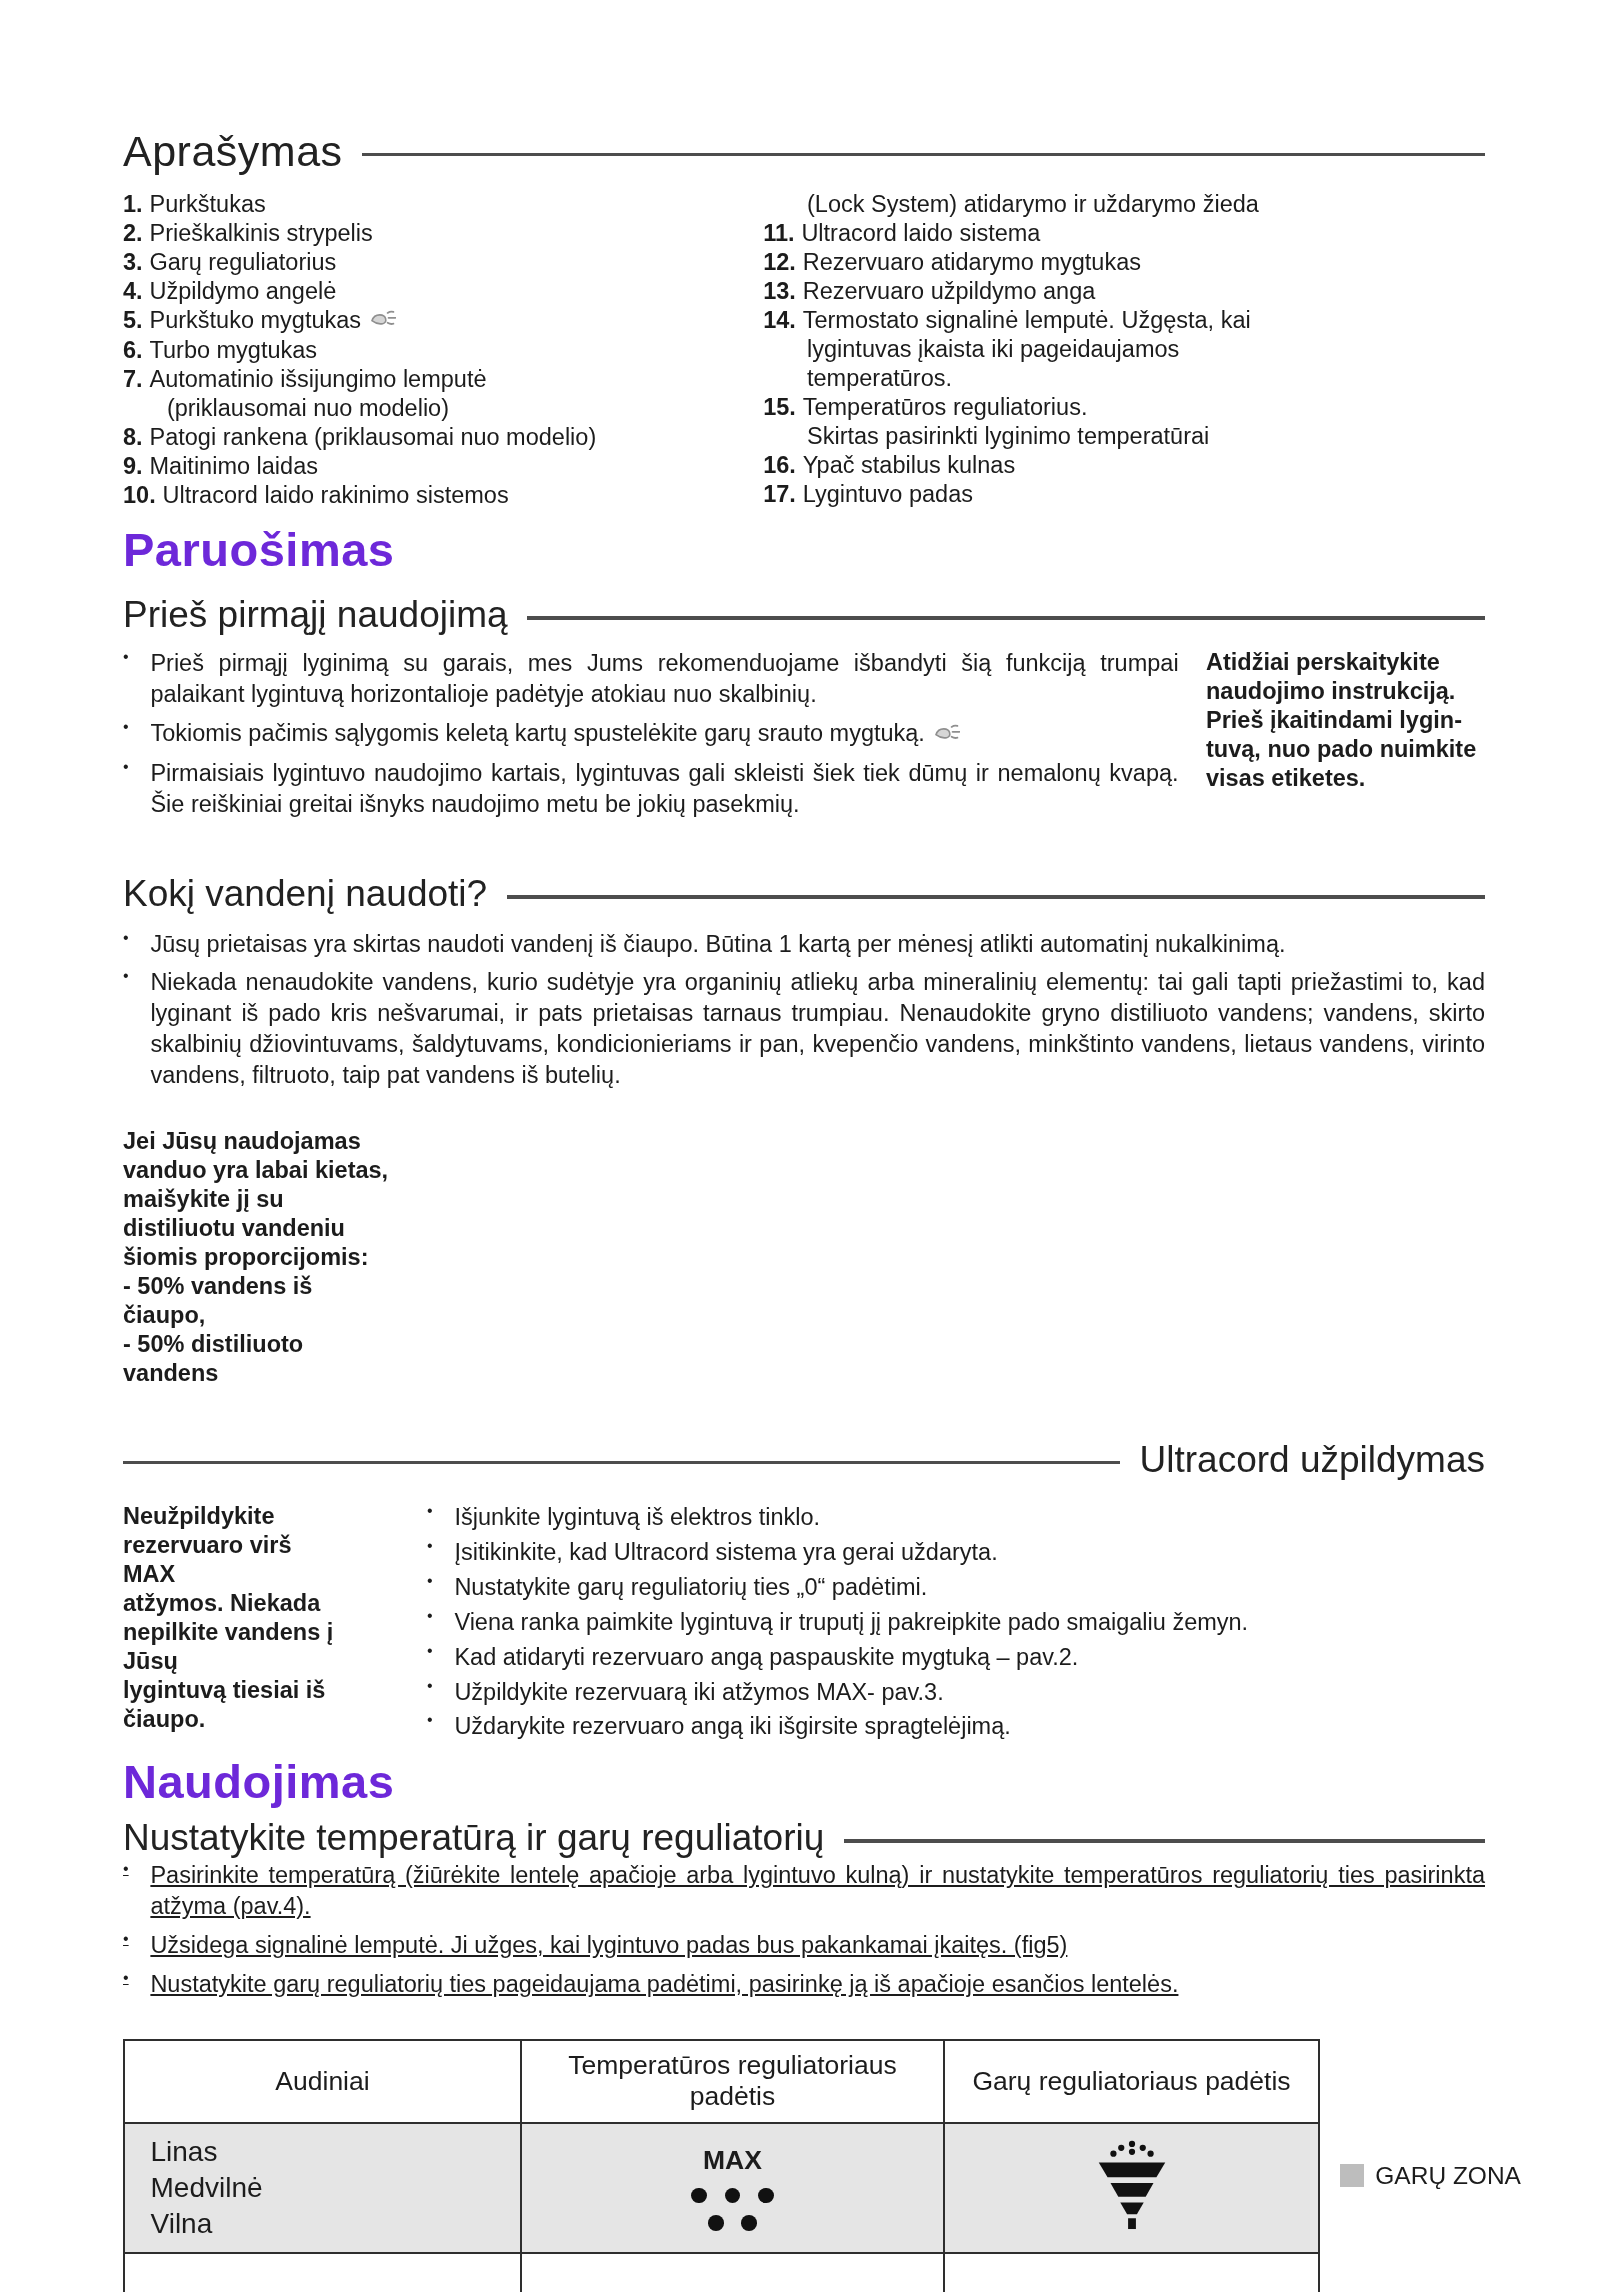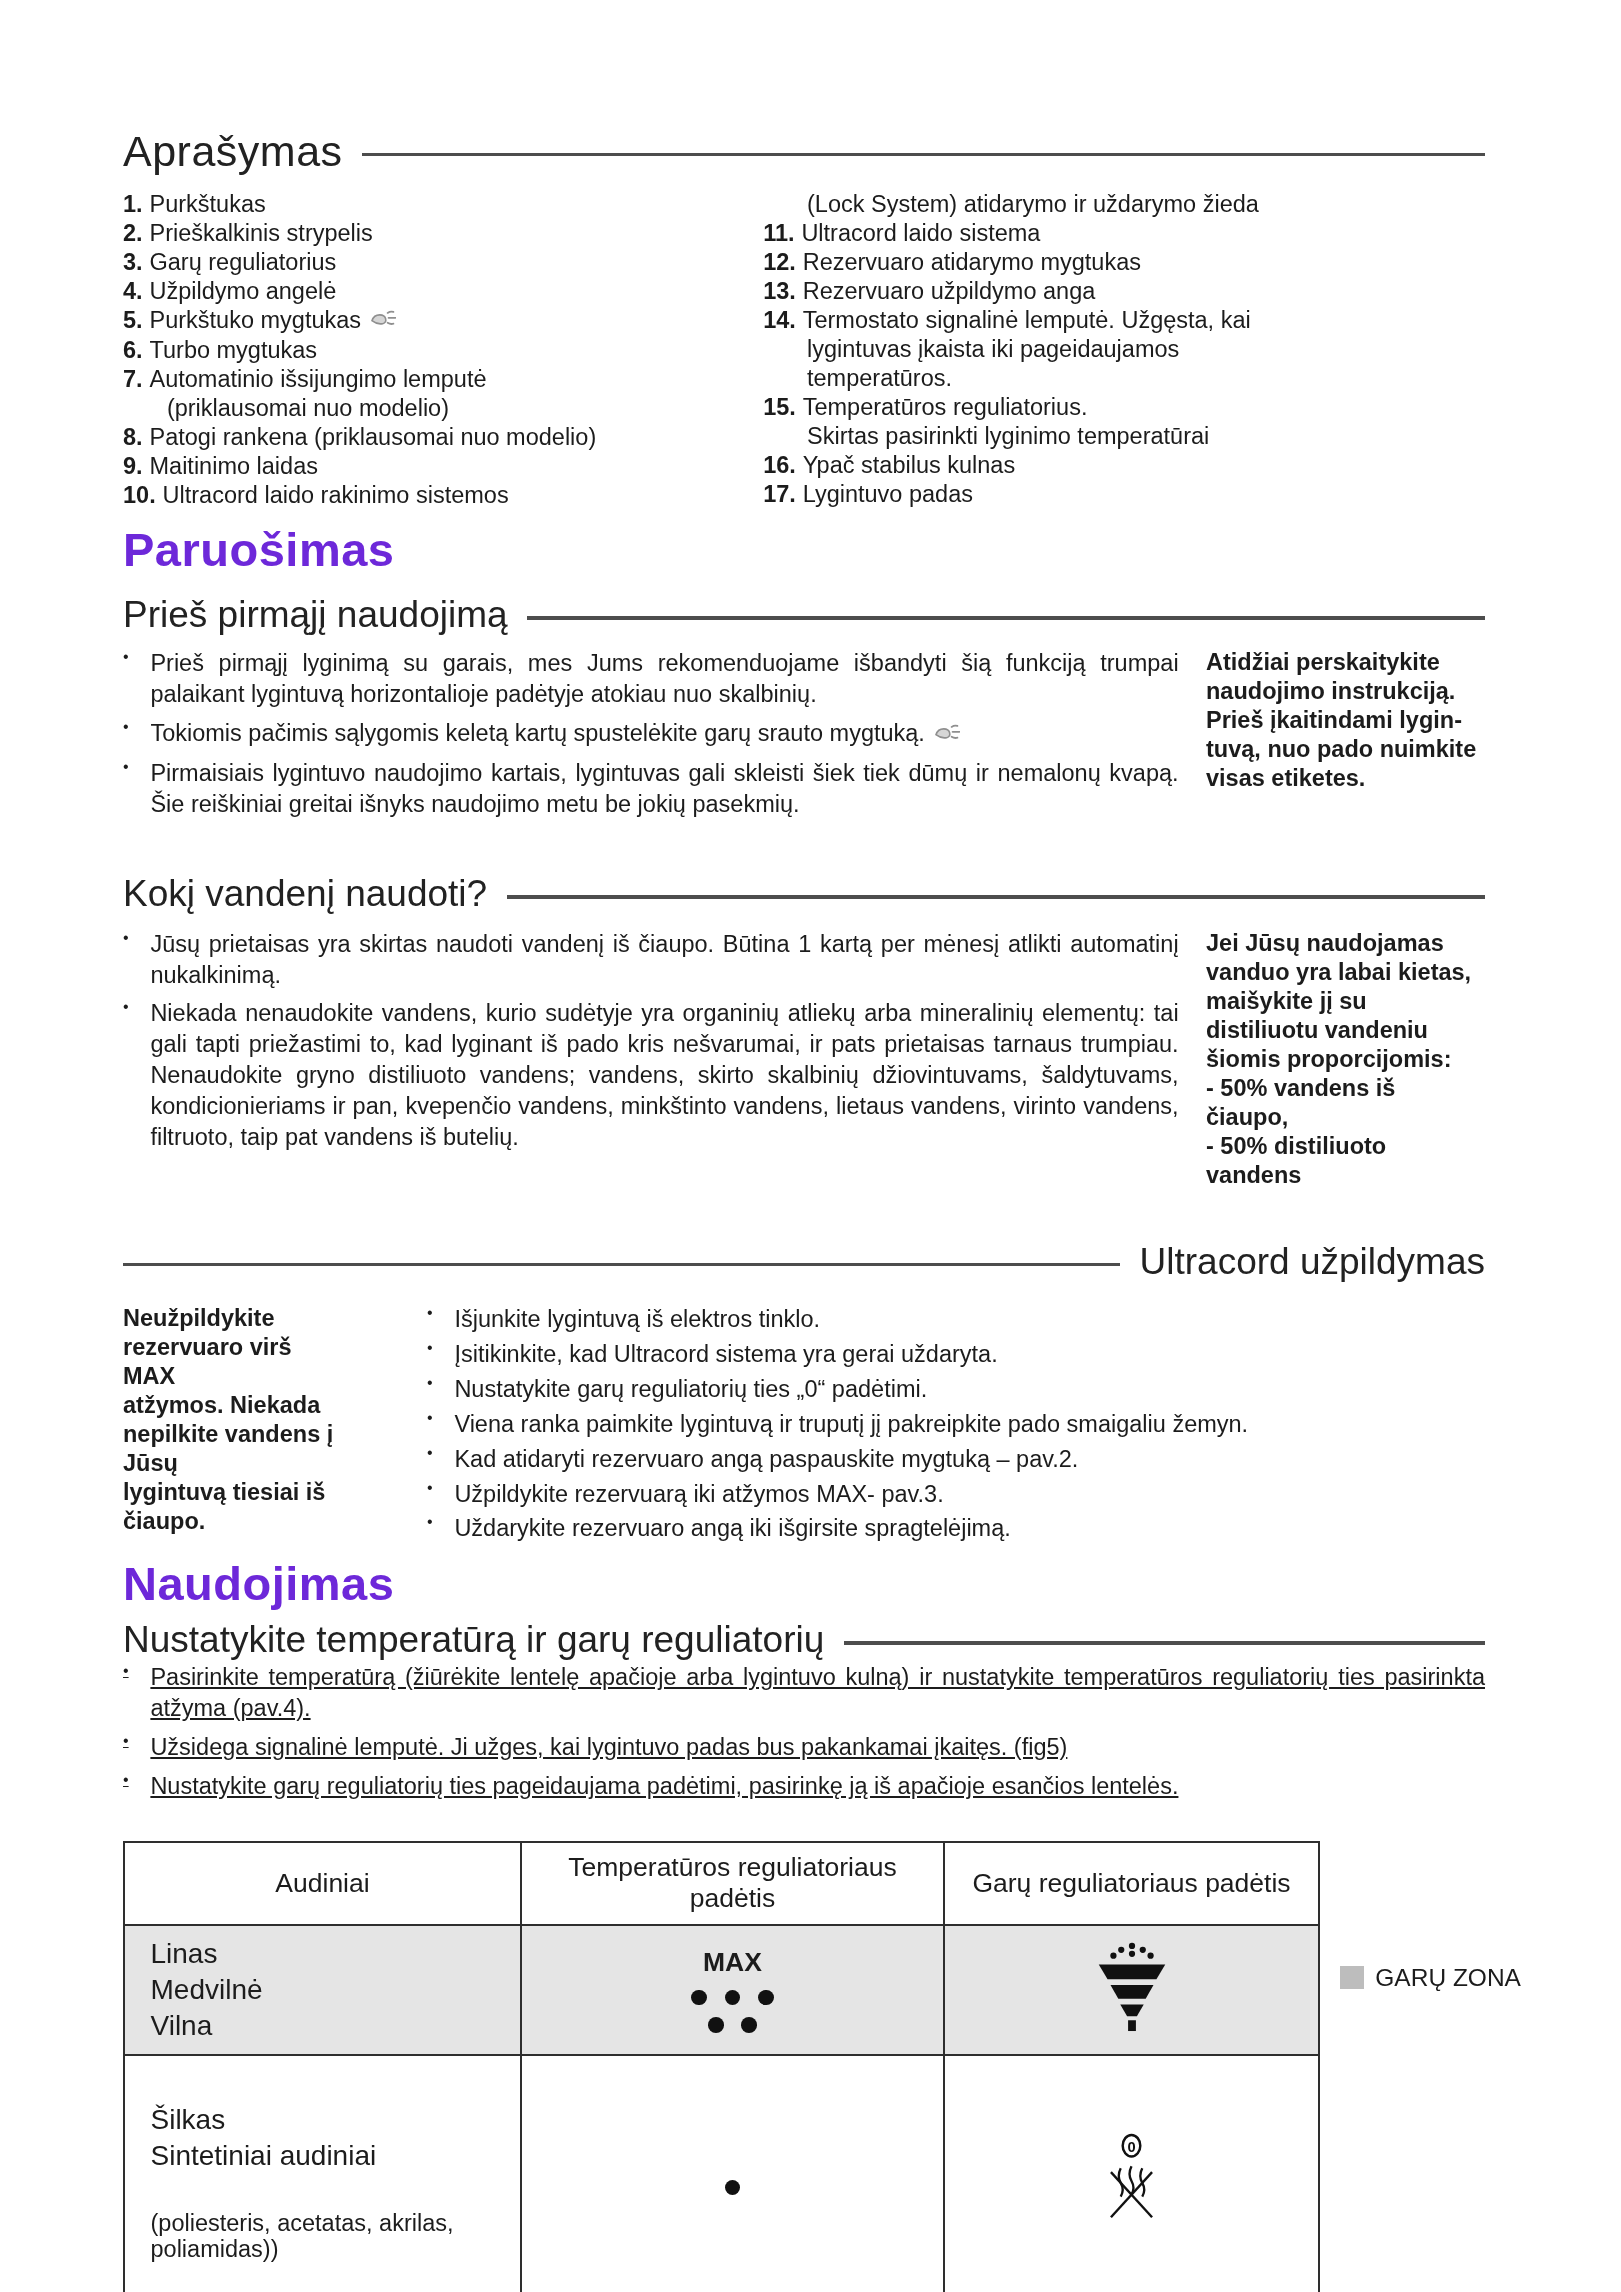--- a/index.html
+++ b/index.html
@@ -34,21 +34,21 @@
   .bullets .bmark { width:27.4px; flex:none; }
   .bullets .bmark::before { content:"\2022"; }
   .bullets .btxt { flex:1; font-size:23.5px; line-height:31px; }
   .justify .btxt { text-align:justify; }
   .spray { display:inline-block; vertical-align:middle; margin-left:7.8px; }
 
   .mt-paruosimas { margin-top:11.8px; }
   .mt-firstuse-title { margin-top:17.6px; }
   .mt-firstuse-body { margin-top:11.8px; }
   .mt-water-title { margin-top:45px; }
-  .mt-water-body { margin-top:13.7px; }
+  .mt-water-body { margin-top:13.7px;flex-direction:column; }
   .mt-fill-title { margin-top:51px; }
   .mt-fill-body { margin-top:21.6px; }
   .mt-naudojimas { margin-top:7.8px; }
   .mt-usage-sub { margin-top:7.8px; }
   .mt-usage-body { margin-top:1px;text-decoration:underline; }
   .mt-table { margin-top:39px; }
 
   
   .fill-row { display:flex; gap:93px; }
   .fill-sidebar { width:211px; font-weight:700; font-size:23.5px; line-height:29px; white-space:pre-line; }

